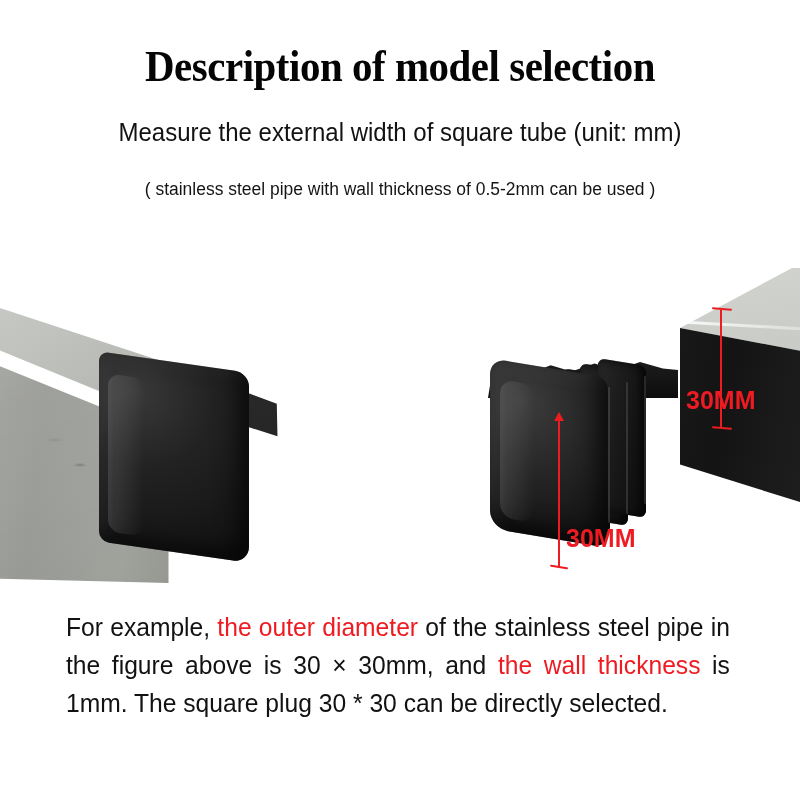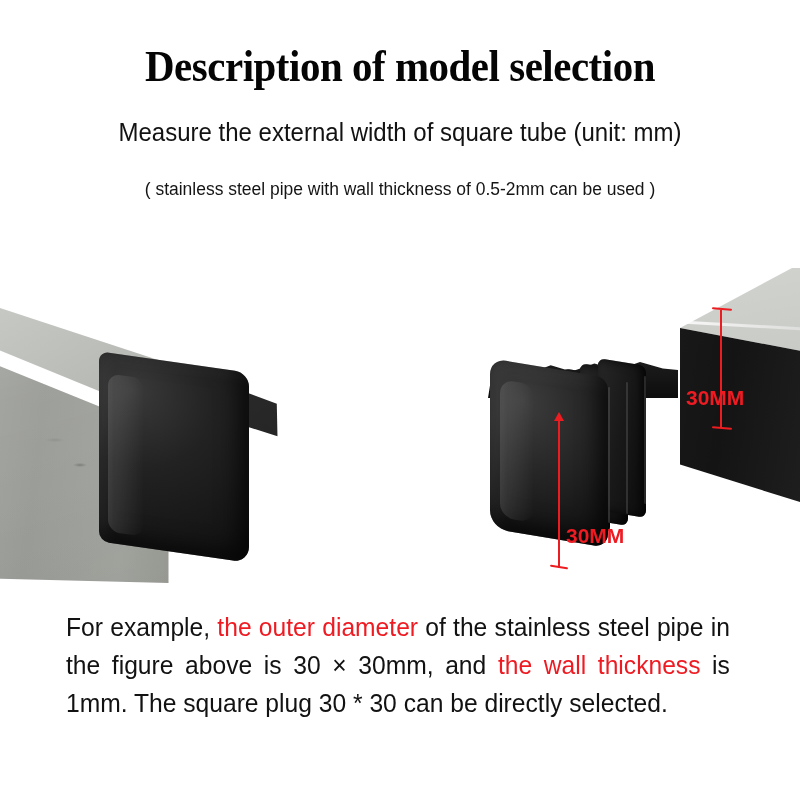--- a/index.html
+++ b/index.html
@@ -251,21 +251,21 @@
   .dim-arrow-up {
     position: absolute;
     width: 0; height: 0;
     border-left: 5px solid transparent;
     border-right: 5px solid transparent;
     border-bottom: 9px solid #ec1c20;
   }
   .dim-label {
     position: absolute;
     color: #ee1b22;
-    font-size: 21px;
+    font-size: 25px;
     font-weight: bold;
     letter-spacing: 0px;
     white-space: nowrap;
     font-family: "Liberation Sans", sans-serif;
   }
   
   .dim-plug .dim-line  { left: 70px; top: 62px;  height: 148px; }
   .dim-plug .dim-arrow-up { left: 66px; top: 54px; }
   .dim-plug .dim-tick  { left: 62px; top: 208px; width: 18px; transform: rotate(9deg); }
   .dim-plug .dim-label { left: 78px; top: 166px; }

